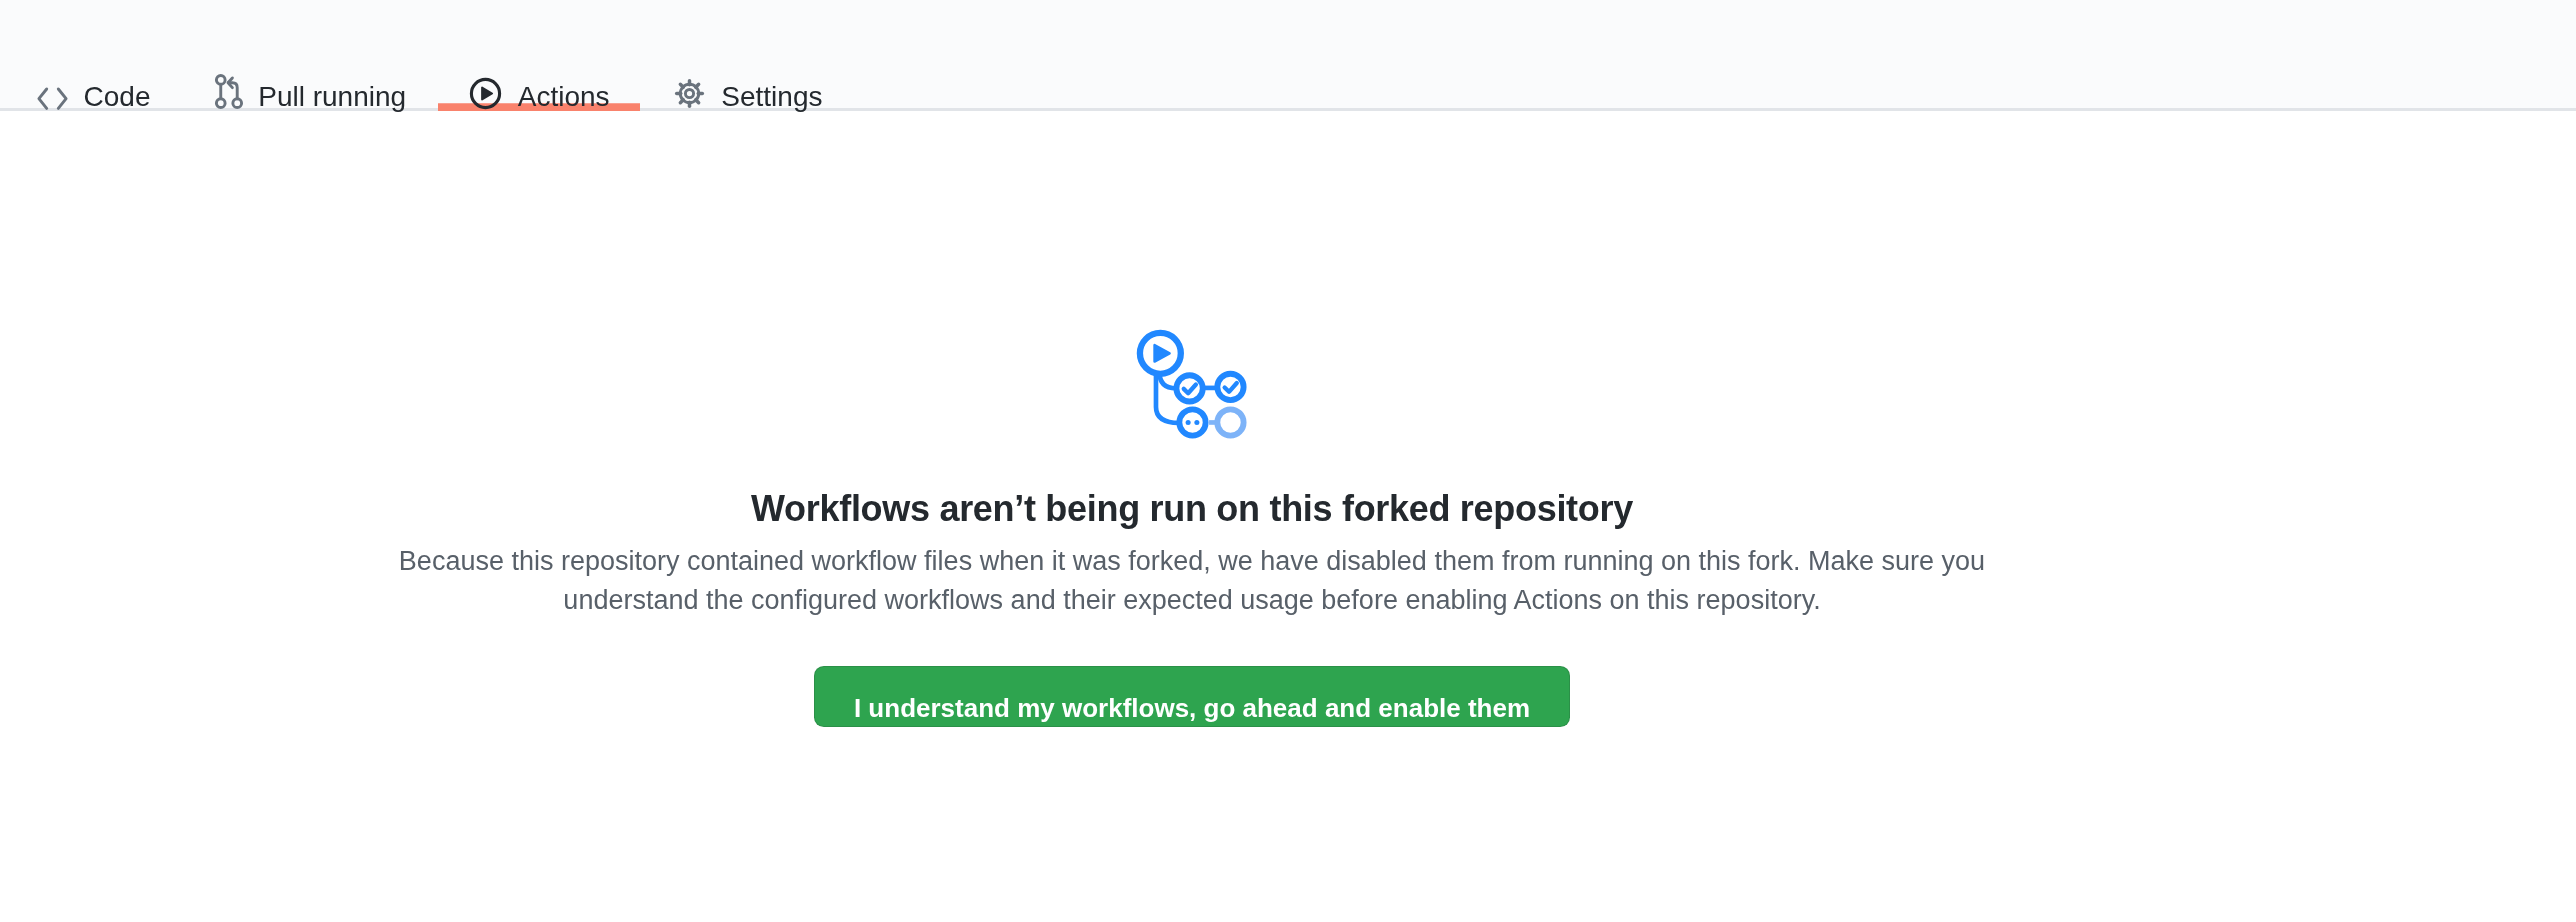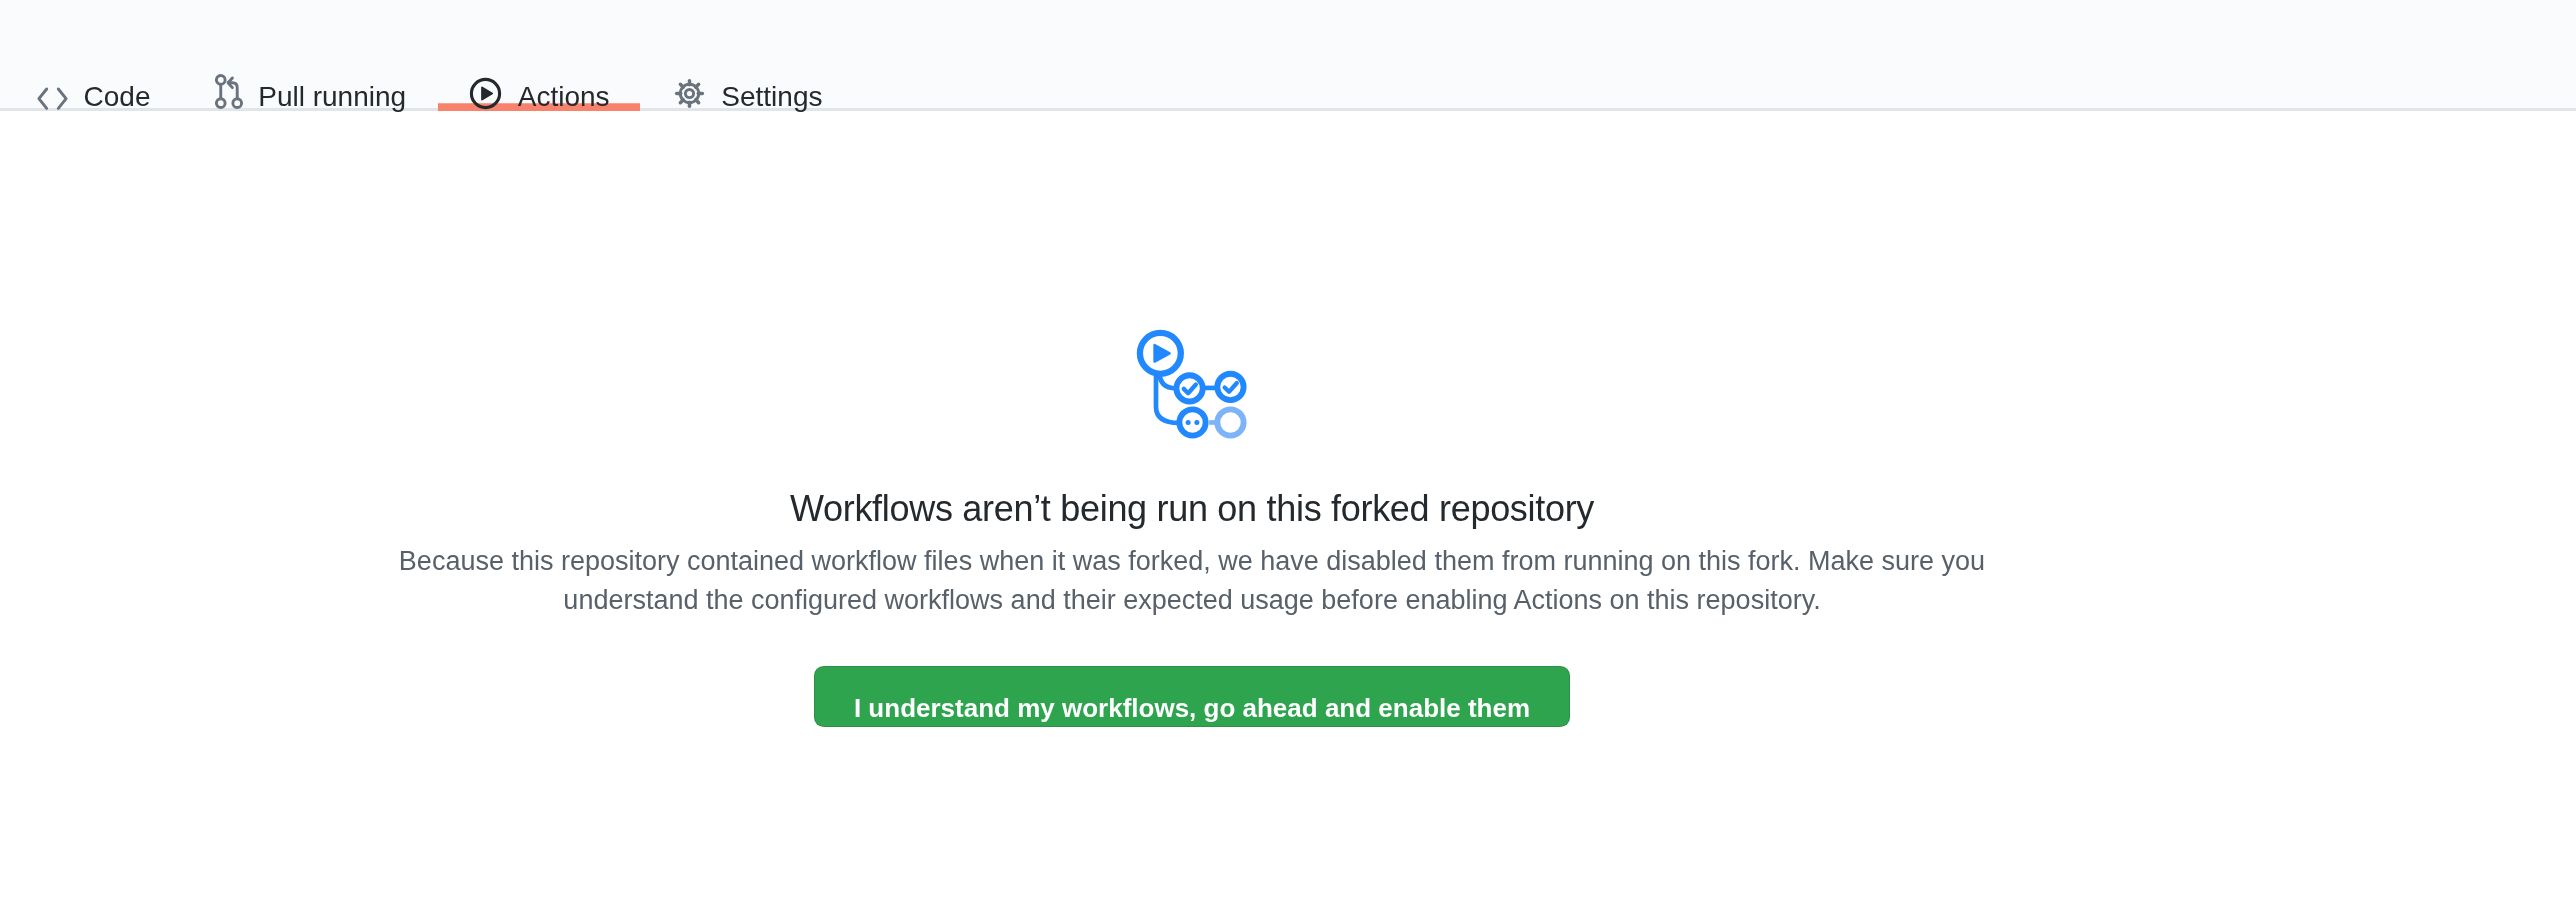--- a/index.html
+++ b/index.html
@@ -48,21 +48,21 @@
     display: flex;
     flex-direction: column;
     align-items: center;
     text-align: center;
   }
   .bs-illustration { width: 113px; height: 111px; }
   .bs-heading {
     margin: 45px 0 0 0;
     font-size: 36px;
     line-height: 47px;
-    font-weight: 400;
+    font-weight: 700;
     letter-spacing: -0.3px;
     color: #24292e;
   }
   .bs-desc {
     margin: 10px 0 0 0;
     max-width: 1642px;
     font-size: 27px;
     line-height: 39px;
     color: #586069;
   }

